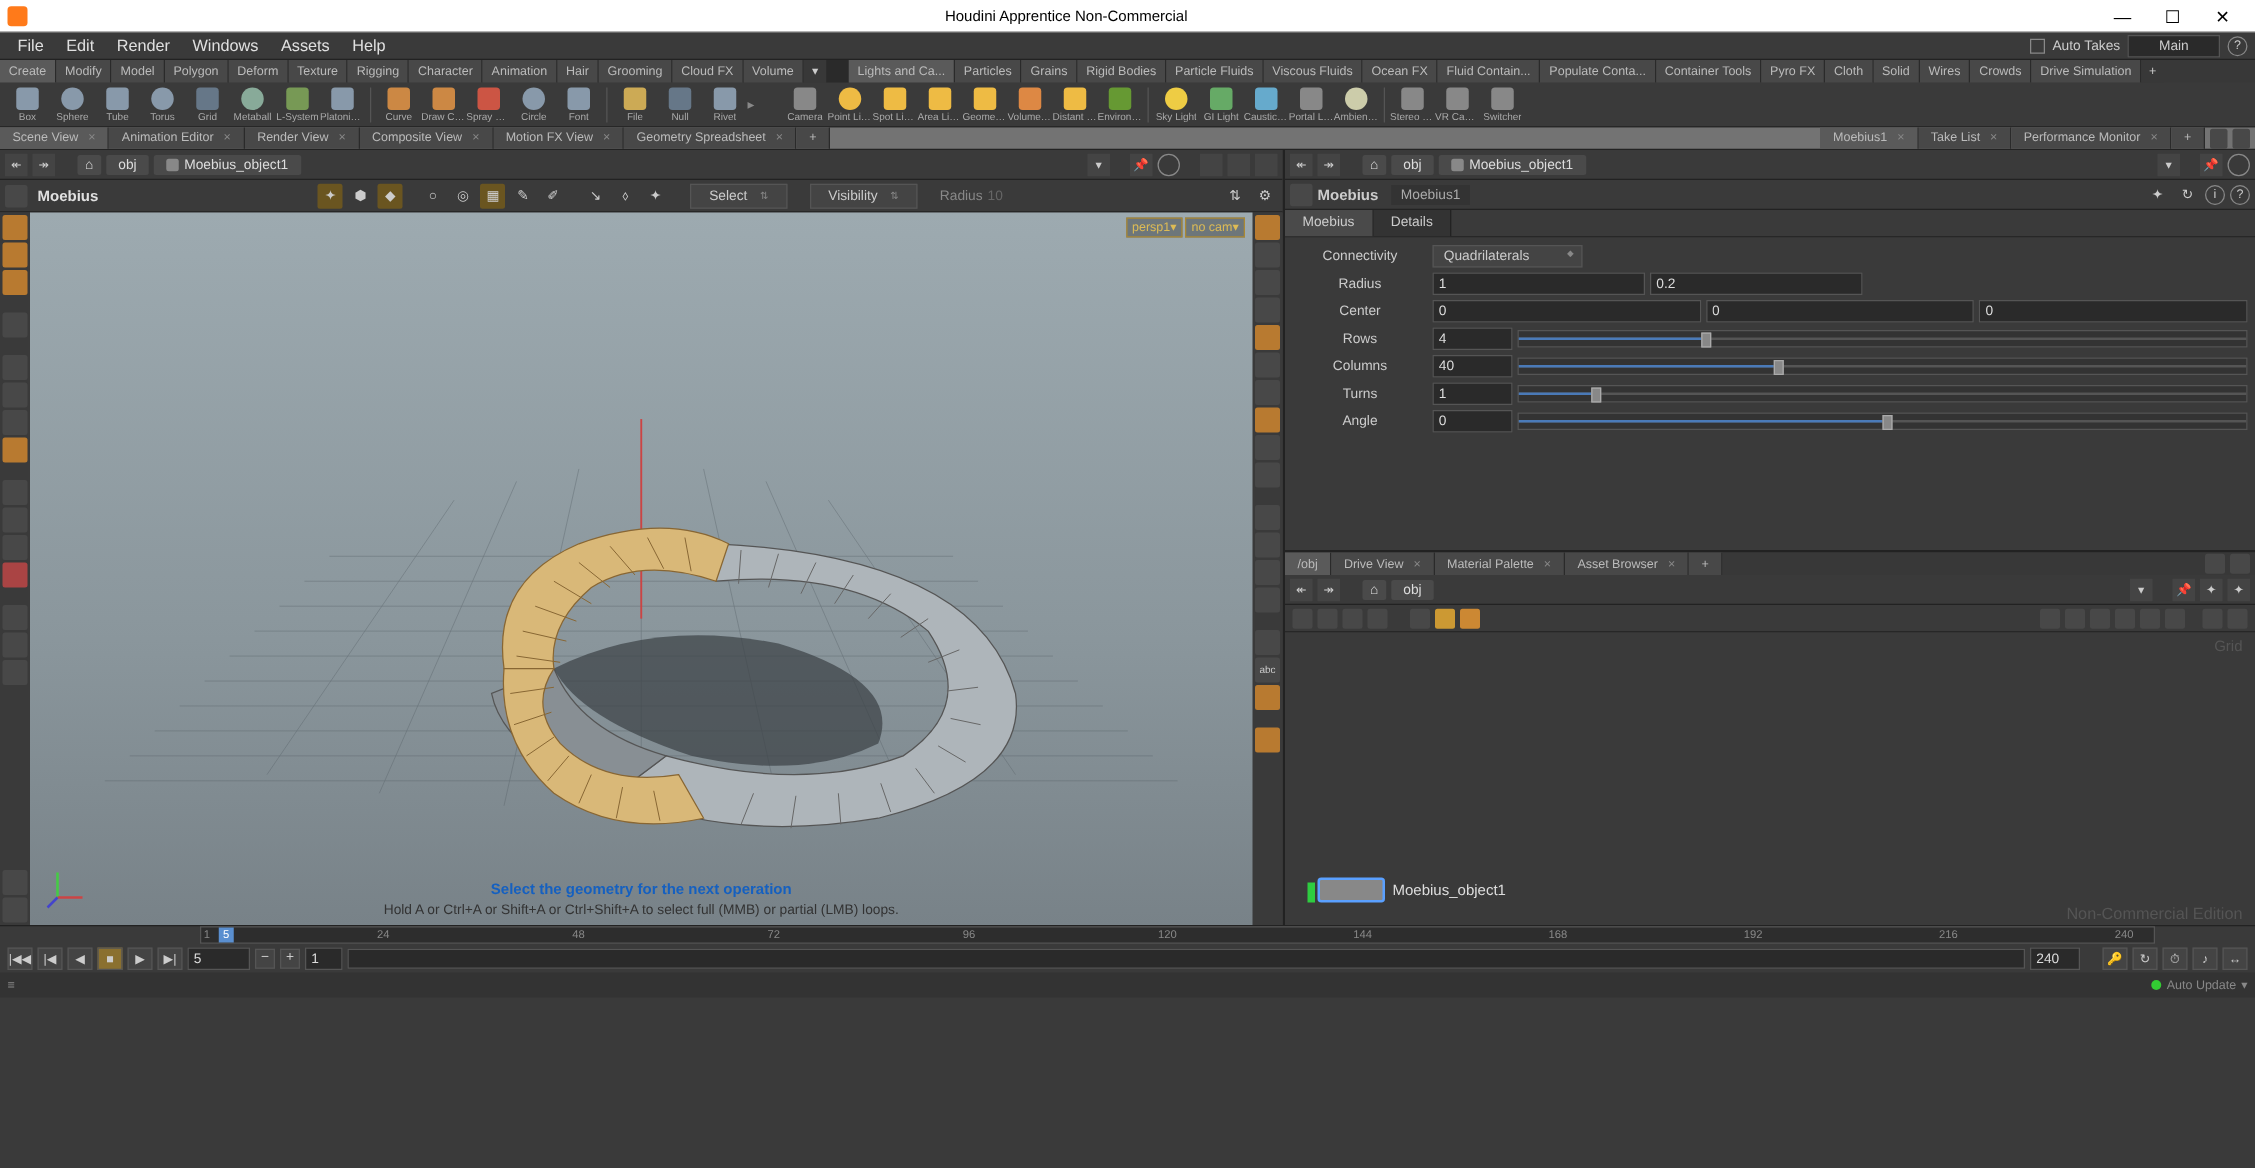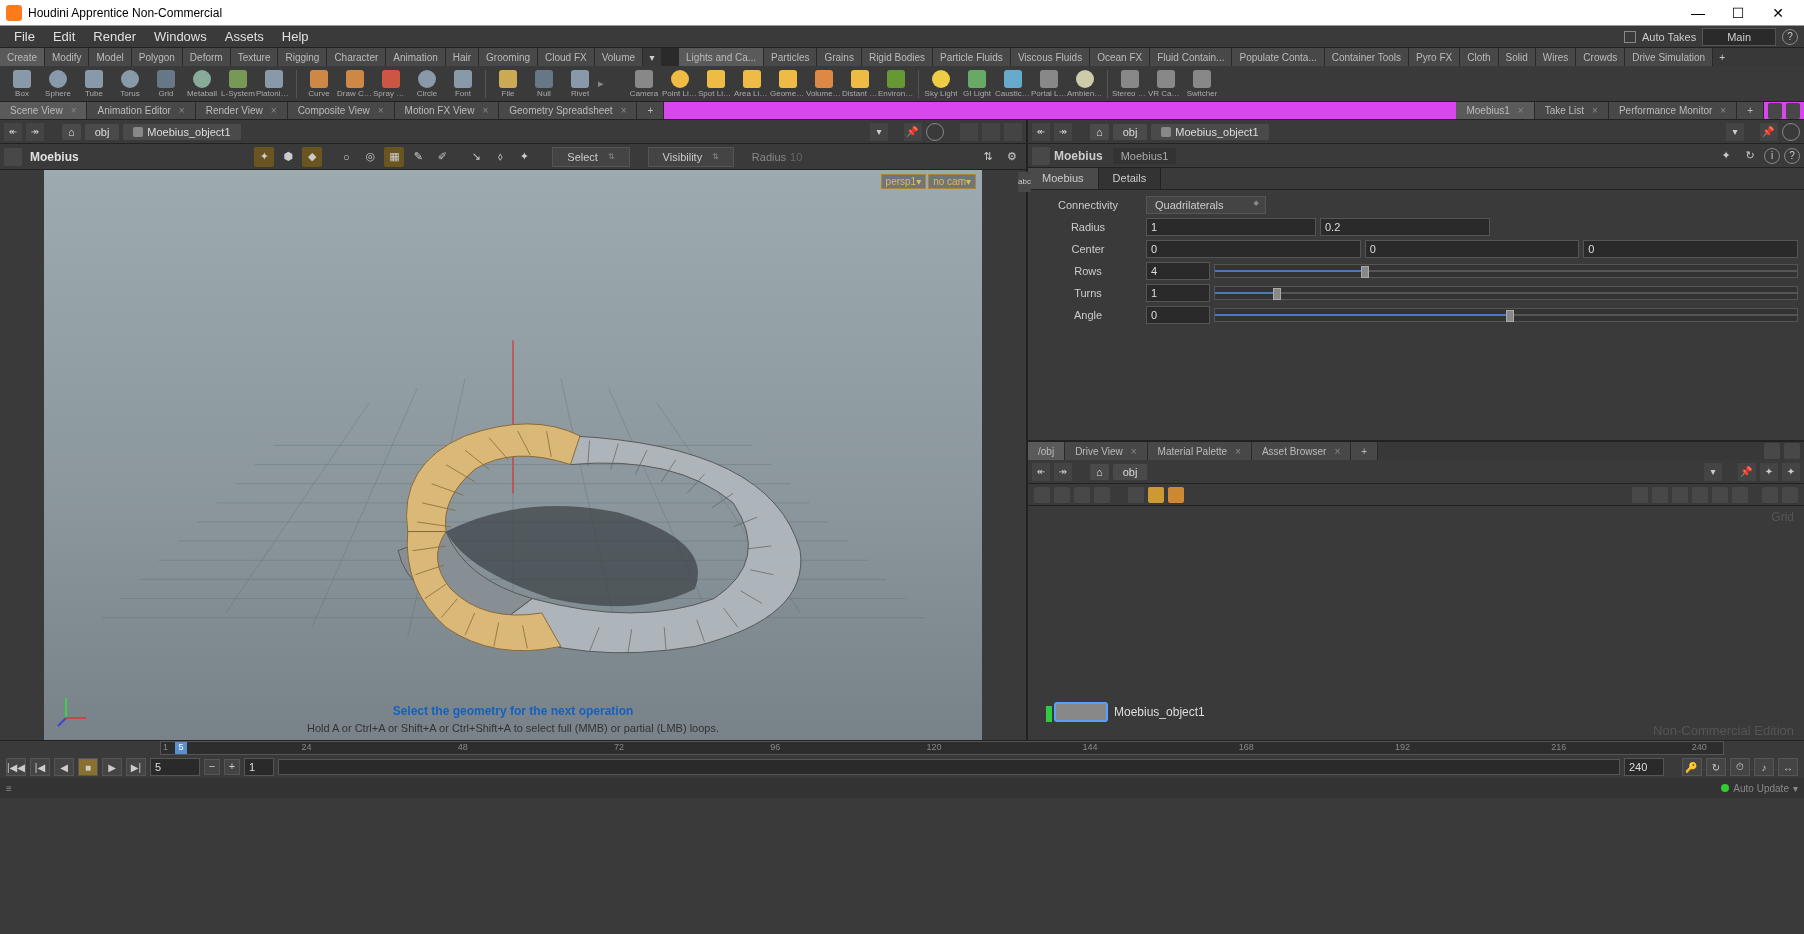--- a/index.html
+++ b/index.html
@@ -1,21 +1,21 @@
 <!DOCTYPE html>
 <html><head>
 <meta charset="utf-8">
 <style>
 * { margin: 0; padding: 0; box-sizing: border-box; font-family: Arial, sans-serif; user-select: none; }
 body { background: #3a3a3a; color: #ccc; font-size: 11px; overflow: hidden; width: 1804px; height: 934px; }
 
 
 .titlebar { height: 26px; background: #fff; color: #000; display: flex; align-items: center; padding: 0 6px; border-bottom: 1px solid #999; }
 .titlebar .logo { width: 16px; height: 16px; background: #ff7a1a; border-radius: 3px; margin-right: 6px; position:relative; }
-.titlebar .title { flex: 1; font-size: 12px; }
+.titlebar .title { flex: 1; font-size: 12px; text-align: center; }
 .titlebar .winbtn { width: 40px; height: 24px; display:flex; align-items:center; justify-content:center; font-size:14px; color:#000; }
 
 
 .menubar { height: 22px; background: #3a3a3a; display: flex; align-items: center; padding: 0 6px; gap: 2px; border-bottom:1px solid #222;}
 .menubar .menuitem { padding: 2px 8px; font-size: 13px; color: #e0e0e0; }
 .menubar .spacer {flex:1;}
 .menubar .right { display:flex; align-items:center; gap:6px; }
 .menubar .main-box { background:#2a2a2a; border:1px solid #555; padding:2px 24px; font-size:11px;}
 
 
@@ -27,21 +27,21 @@
 
 
 .shelf { height: 36px; background: #3a3a3a; display: flex; align-items: center; padding: 0 4px; border-bottom:1px solid #222;}
 .shelftool { width: 36px; display: flex; flex-direction: column; align-items: center; gap: 1px; }
 .shelftool .ticon { width: 18px; height: 18px; border-radius: 3px; }
 .shelftool .tlabel { font-size: 8px; color: #aaa; white-space: nowrap; overflow:hidden; text-overflow:ellipsis; max-width:36px;}
 .shelf .divider { width: 1px; background: #555; height: 28px; margin: 0 4px; }
 .shelf .gap2 { width: 20px; }
 
 
-.desktabs { height: 18px; background: #d946ef; display: flex; align-items: stretch; font-size: 10px; border-bottom:1px solid #222;}
+.desktabs { height: 18px; background: #737373; display: flex; align-items: stretch; font-size: 10px; border-bottom:1px solid #222;}
 .desktab { padding: 2px 10px; background:#484848; border-right:1px solid #2a2a2a; color:#bbb; display:flex; align-items:center; gap:4px;}
 .desktab .x { color:#888; margin-left:4px;}
 .desktab.active { background:#5a5a5a; }
 .desktabs .flex {flex:1;}
 
 
 .mainarea { display: flex; height: 620px; }
 
 
 .leftpane { width: 1028px; display: flex; flex-direction: column; border-right: 2px solid #222; }
@@ -59,21 +59,21 @@
 .oplabel { font-weight:bold; font-size:12px; color:#e0e0e0; margin-left:4px;}
 .opbar .flex{flex:1;}
 .toolbtn {width:20px; height:20px; display:flex; align-items:center; justify-content:center; border-radius:2px;}
 .toolbtn.sel{background:#6a5520;}
 .seldrop { background:#444; padding:3px 14px; font-size:11px; border:1px solid #555; display:flex; align-items:center; gap:10px;}
 .seldrop::after{content:"⇅"; font-size:8px; color:#888;}
 .radlabel {color:#888; font-size:11px;}
 
 
 .viewport-wrap { flex: 1; display: flex; position: relative; background:#3a3a3a;}
-.toolbar-v { width: 44px; background: #3a3a3a; display: flex; flex-direction: row; gap: 2px; padding: 2px; }
+.toolbar-v { width: 24px; background: #3a3a3a; display: flex; flex-direction: column; gap: 2px; padding: 2px; }
 .vtool { width: 20px; height: 20px; background: #484848; border-radius: 2px; }
 .vtool.orange { background: #b87a30; }
 .vtool.space { background: transparent; height:10px;}
 .viewport { flex: 1; background: linear-gradient(to bottom, #9daab0 0%, #8a969c 60%, #788288 100%); position: relative; overflow:hidden;}
 .viewport-label { position:absolute; top:4px; right:6px; display:flex; gap:2px; font-size:10px;}
 .viewport-label span { background:rgba(0,0,0,.3); border:1px solid #aa8833; color:#ddbb55; padding:1px 4px;}
 .viewport .hint1 { position:absolute; bottom:22px; left:50%; transform:translateX(-50%); color:#1560c0; font-weight:bold; font-size:12px;}
 .viewport .hint2 { position:absolute; bottom:6px; left:50%; transform:translateX(-50%); color:#333; font-size:11px;}
 .viewport svg.axis { position:absolute; bottom:10px; left:10px; }
 
@@ -598,20 +598,29 @@
         <input type="text" class="wider" value="0" style="">
         <input type="text" class="wider" value="0" style="">
       </div>
       <div class="parmrow">
         <label>Rows</label>
         <input type="text" value="4" style="">
         <div class="slider">
             <div class="track"></div>
             <div class="fill" style="width:25%"></div>
             <div class="knob" style="left:25%"></div>
+          </div>
+      </div>
+      <div class="parmrow">
+        <label>Columns</label>
+        <input type="text" value="40" style="">
+        <div class="slider">
+            <div class="track"></div>
+            <div class="fill" style="width:35%"></div>
+            <div class="knob" style="left:35%"></div>
           </div>
       </div>
       <div class="parmrow">
         <label>Turns</label>
         <input type="text" value="1" style="">
         <div class="slider">
             <div class="track"></div>
             <div class="fill" style="width:10%"></div>
             <div class="knob" style="left:10%"></div>
           </div>

